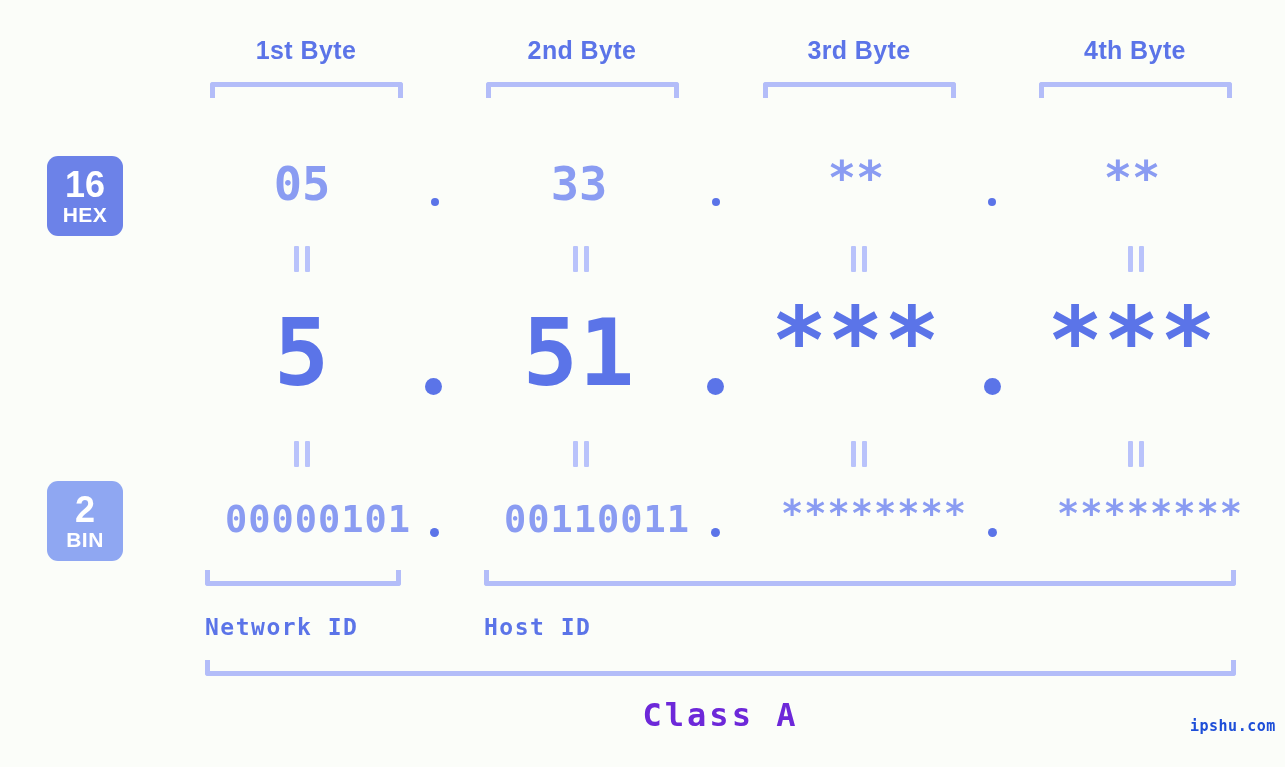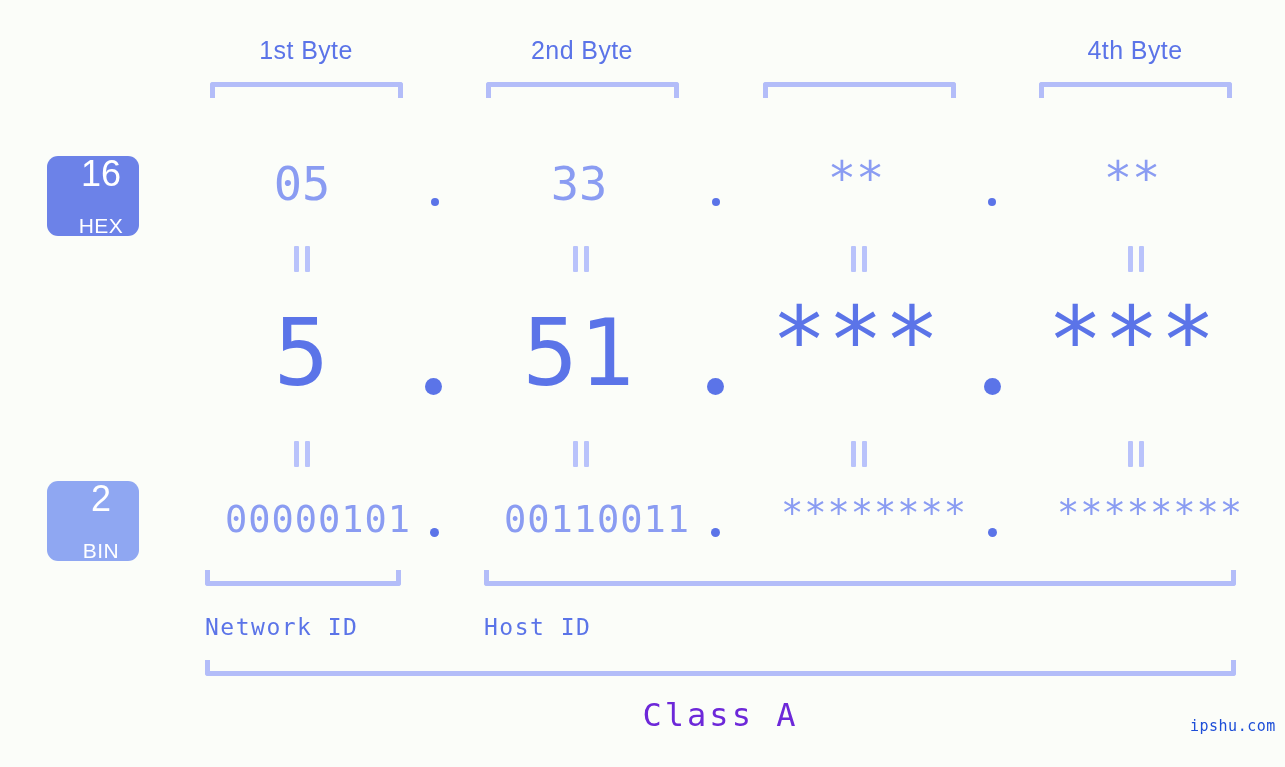--- a/index.html
+++ b/index.html
@@ -10,20 +10,21 @@
     width: 1285px;
     height: 767px;
     background: #fbfdf9;
     font-family: "Liberation Sans", sans-serif;
     overflow: hidden;
   }
   #stage {
     position: relative;
     width: 1285px;
     height: 767px;
+    font-weight: bold;
   }
 
   
   .byte-head {
     position: absolute;
     text-align: center;
     color: #5b74e8;
     font-family: "Liberation Sans", sans-serif;
     font-size: 25px;
     letter-spacing: 0.4px;
@@ -54,24 +55,23 @@
   
   .badge {
     position: absolute;
     width: 76px;
     height: 80px;
     border-radius: 11px;
     color: #ffffff;
     display: flex;
     flex-direction: column;
     align-items: center;
-    justify-content: space-between;
+    justify-content: center;
     font-family: "Liberation Sans", sans-serif;
     line-height: 1;
-    padding-left: 16px;
   }
   .badge .num {
     font-size: 36px;
     letter-spacing: 0px;
     margin-bottom: 1px;
   }
   .badge .lab {
     font-size: 21px;
     letter-spacing: 0.5px;
   }
@@ -154,20 +154,21 @@
     white-space: nowrap;
   }
 </style>
 </head>
 <body>
 
 <div id="stage">
 
   <div class="byte-head" style="left:210px; top:36px; width:192px;">1st Byte</div>
   <div class="byte-head" style="left:486px; top:36px; width:192px;">2nd Byte</div>
+  <div class="byte-head" style="left:763px; top:36px; width:192px;">3rd Byte</div>
   <div class="byte-head" style="left:1039px; top:36px; width:192px;">4th Byte</div>
 
   <div class="bracket-down" style="left:210px; top:82px; width:193px;"></div>
   <div class="bracket-down" style="left:486px; top:82px; width:193px;"></div>
   <div class="bracket-down" style="left:763px; top:82px; width:193px;"></div>
   <div class="bracket-down" style="left:1039px; top:82px; width:193px;"></div>
 
   <div class="badge" style="left:47px; top:156px; background:#6c82e8;">
     <span class="num">16</span>
     <span class="lab">HEX</span>

